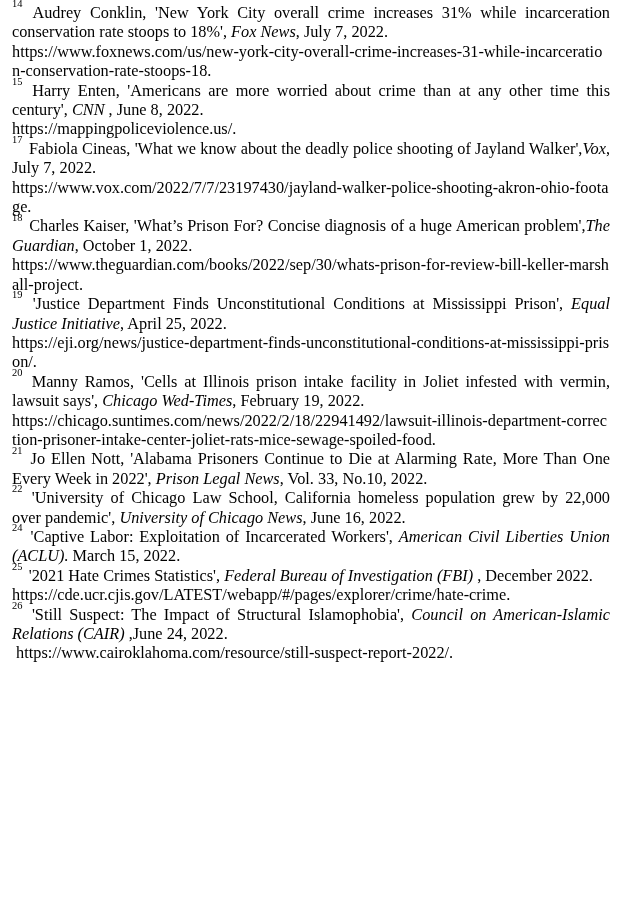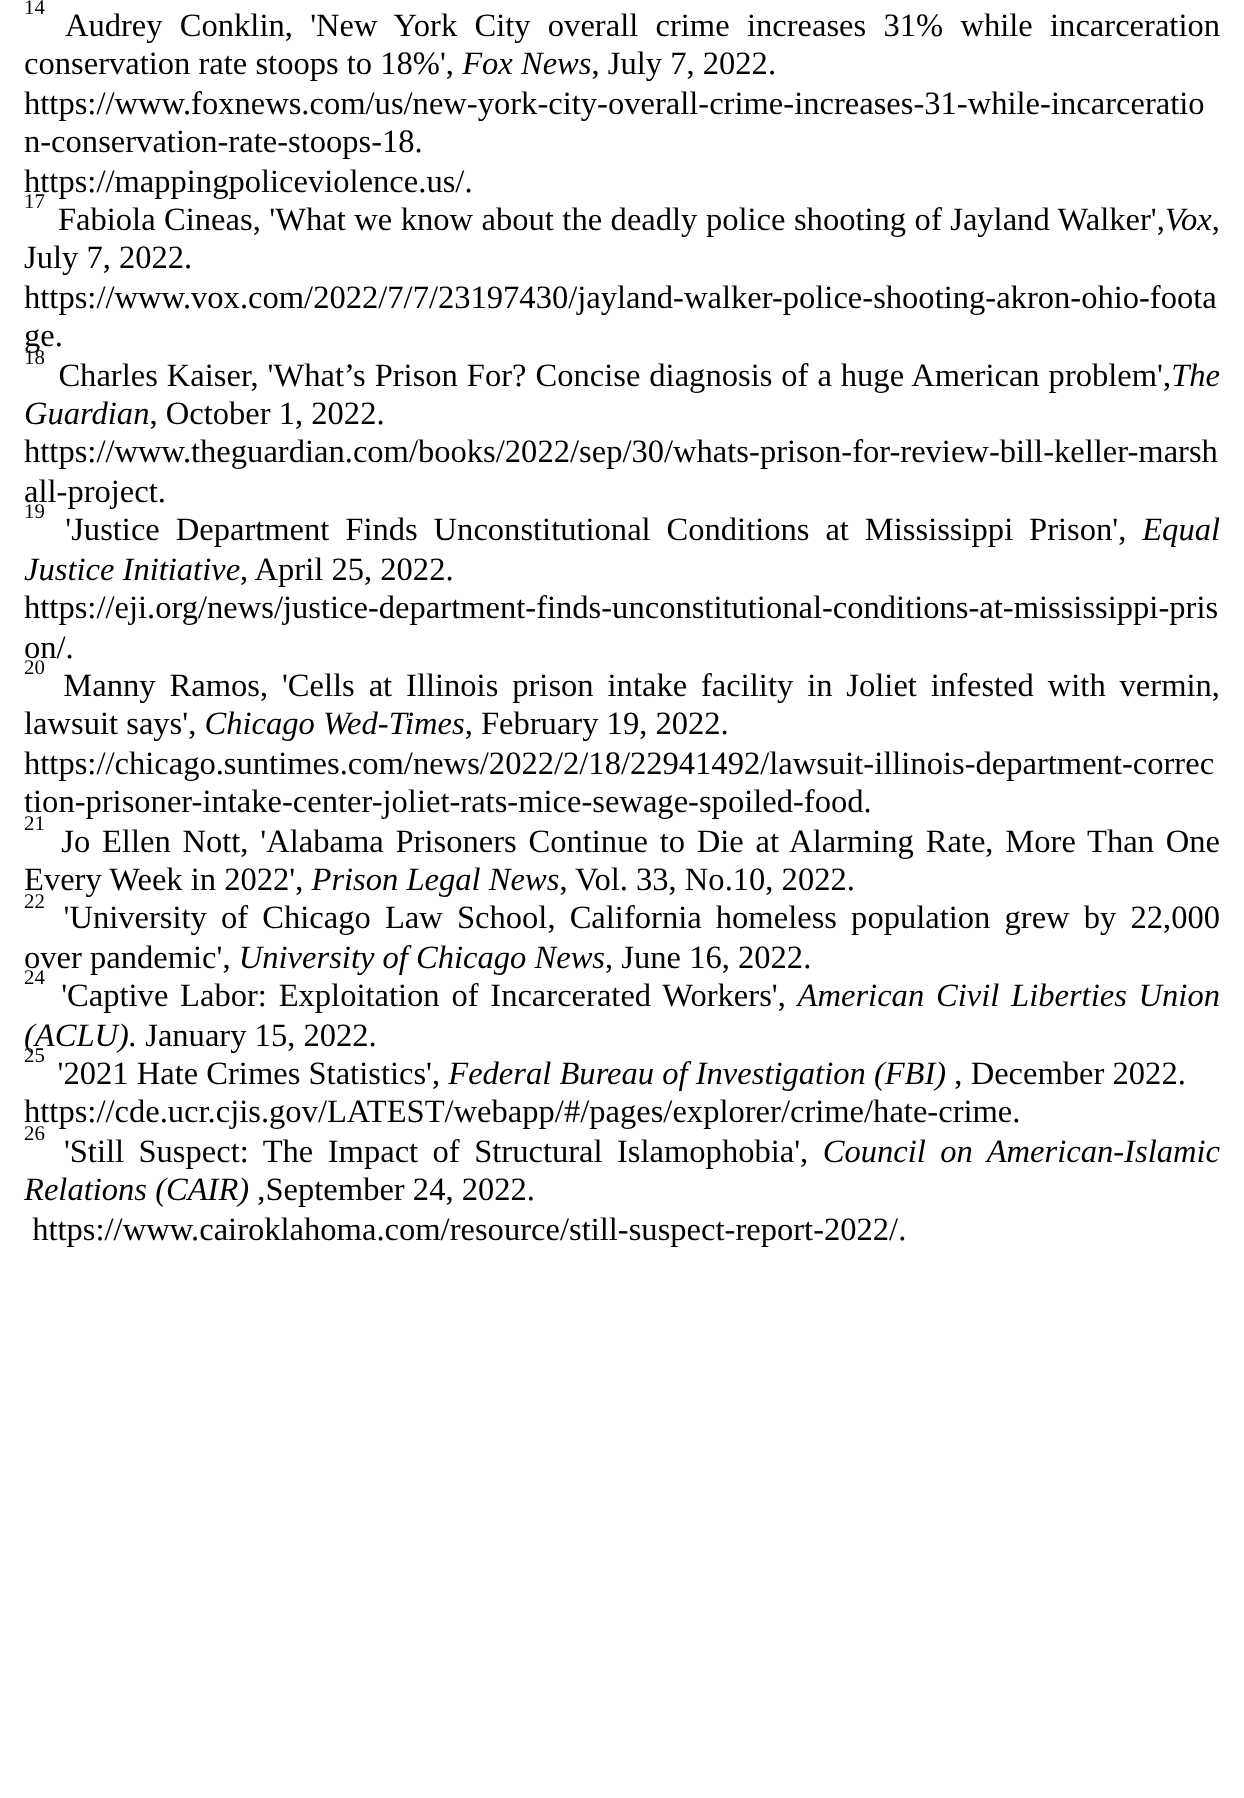--- a/index.html
+++ b/index.html
@@ -34,20 +34,21 @@
 </head>
 <body>
 
 <div class="page" style="background: rgb(255, 255, 255); color: rgb(0, 0, 0);">
   <div id="footnotes">
       <div class="footnote">
         <div class="citation"><sup class="fn-num">14</sup> <span>Audrey Conklin, 'New York City overall crime increases 31% while incarceration conservation rate stoops to 18%', </span><i>Fox News</i><span>, July 7, 2022.</span></div>
         <div class="url">https://www.foxnews.com/us/new-york-city-overall-crime-increases-31-while-incarceration-conservation-rate-stoops-18.</div>
       </div>
       <div class="footnote">
+        <div class="citation"><sup class="fn-num">15</sup> <span>Harry Enten, 'Americans are more worried about crime than at any other time this century', </span><i>CNN</i><span> , June 8, 2022.</span></div>
       </div>
       <div class="footnote">
         <div class="url">https://mappingpoliceviolence.us/.</div>
       </div>
       <div class="footnote">
         <div class="citation"><sup class="fn-num">17</sup> <span>Fabiola Cineas, 'What we know about the deadly police shooting of Jayland Walker',</span><i>Vox</i><span>, July 7, 2022.</span></div>
         <div class="url">https://www.vox.com/2022/7/7/23197430/jayland-walker-police-shooting-akron-ohio-footage.</div>
       </div>
       <div class="footnote">
         <div class="citation"><sup class="fn-num">18</sup> <span>Charles Kaiser, 'What’s Prison For? Concise diagnosis of a huge American problem',</span><i>The Guardian</i><span>, October 1, 2022.</span></div>
@@ -61,24 +62,24 @@
         <div class="citation"><sup class="fn-num">20</sup> <span>Manny Ramos, 'Cells at Illinois prison intake facility in Joliet infested with vermin, lawsuit says', </span><i>Chicago Wed-Times</i><span>, February 19, 2022.</span></div>
         <div class="url">https://chicago.suntimes.com/news/2022/2/18/22941492/lawsuit-illinois-department-correction-prisoner-intake-center-joliet-rats-mice-sewage-spoiled-food.</div>
       </div>
       <div class="footnote">
         <div class="citation"><sup class="fn-num">21</sup> <span>Jo Ellen Nott, 'Alabama Prisoners Continue to Die at Alarming Rate, More Than One Every Week in 2022', </span><i>Prison Legal News</i><span>, Vol. 33, No.10, 2022.</span></div>
       </div>
       <div class="footnote">
         <div class="citation"><sup class="fn-num">22</sup> <span>'University of Chicago Law School, California homeless population grew by 22,000 over pandemic', </span><i>University of Chicago News</i><span>, June 16, 2022.</span></div>
       </div>
       <div class="footnote">
-        <div class="citation"><sup class="fn-num">24</sup> <span>'Captive Labor: Exploitation of Incarcerated Workers', </span><i>American Civil Liberties Union (ACLU).</i><span> January 15, 2022.</span></div>
+        <div class="citation"><sup class="fn-num">24</sup> <span>'Captive Labor: Exploitation of Incarcerated Workers', </span><i>American Civil Liberties Union (ACLU).</i><span> March 15, 2022.</span></div>
       </div>
       <div class="footnote">
         <div class="citation"><sup class="fn-num">25</sup> <span>'2021 Hate Crimes Statistics', </span><i>Federal Bureau of Investigation (FBI)</i><span> , December 2022.</span></div>
         <div class="url">https://cde.ucr.cjis.gov/LATEST/webapp/#/pages/explorer/crime/hate-crime.</div>
       </div>
       <div class="footnote">
-        <div class="citation"><sup class="fn-num">26</sup> <span>'Still Suspect: The Impact of Structural Islamophobia', </span><i>Council on American-Islamic Relations (CAIR)</i><span> ,September 24, 2022.</span></div>
+        <div class="citation"><sup class="fn-num">26</sup> <span>'Still Suspect: The Impact of Structural Islamophobia', </span><i>Council on American-Islamic Relations (CAIR)</i><span> ,June 24, 2022.</span></div>
         <div class="url"> https://www.cairoklahoma.com/resource/still-suspect-report-2022/.</div>
       </div>
     </div>
 </div>
 
 </body></html>

